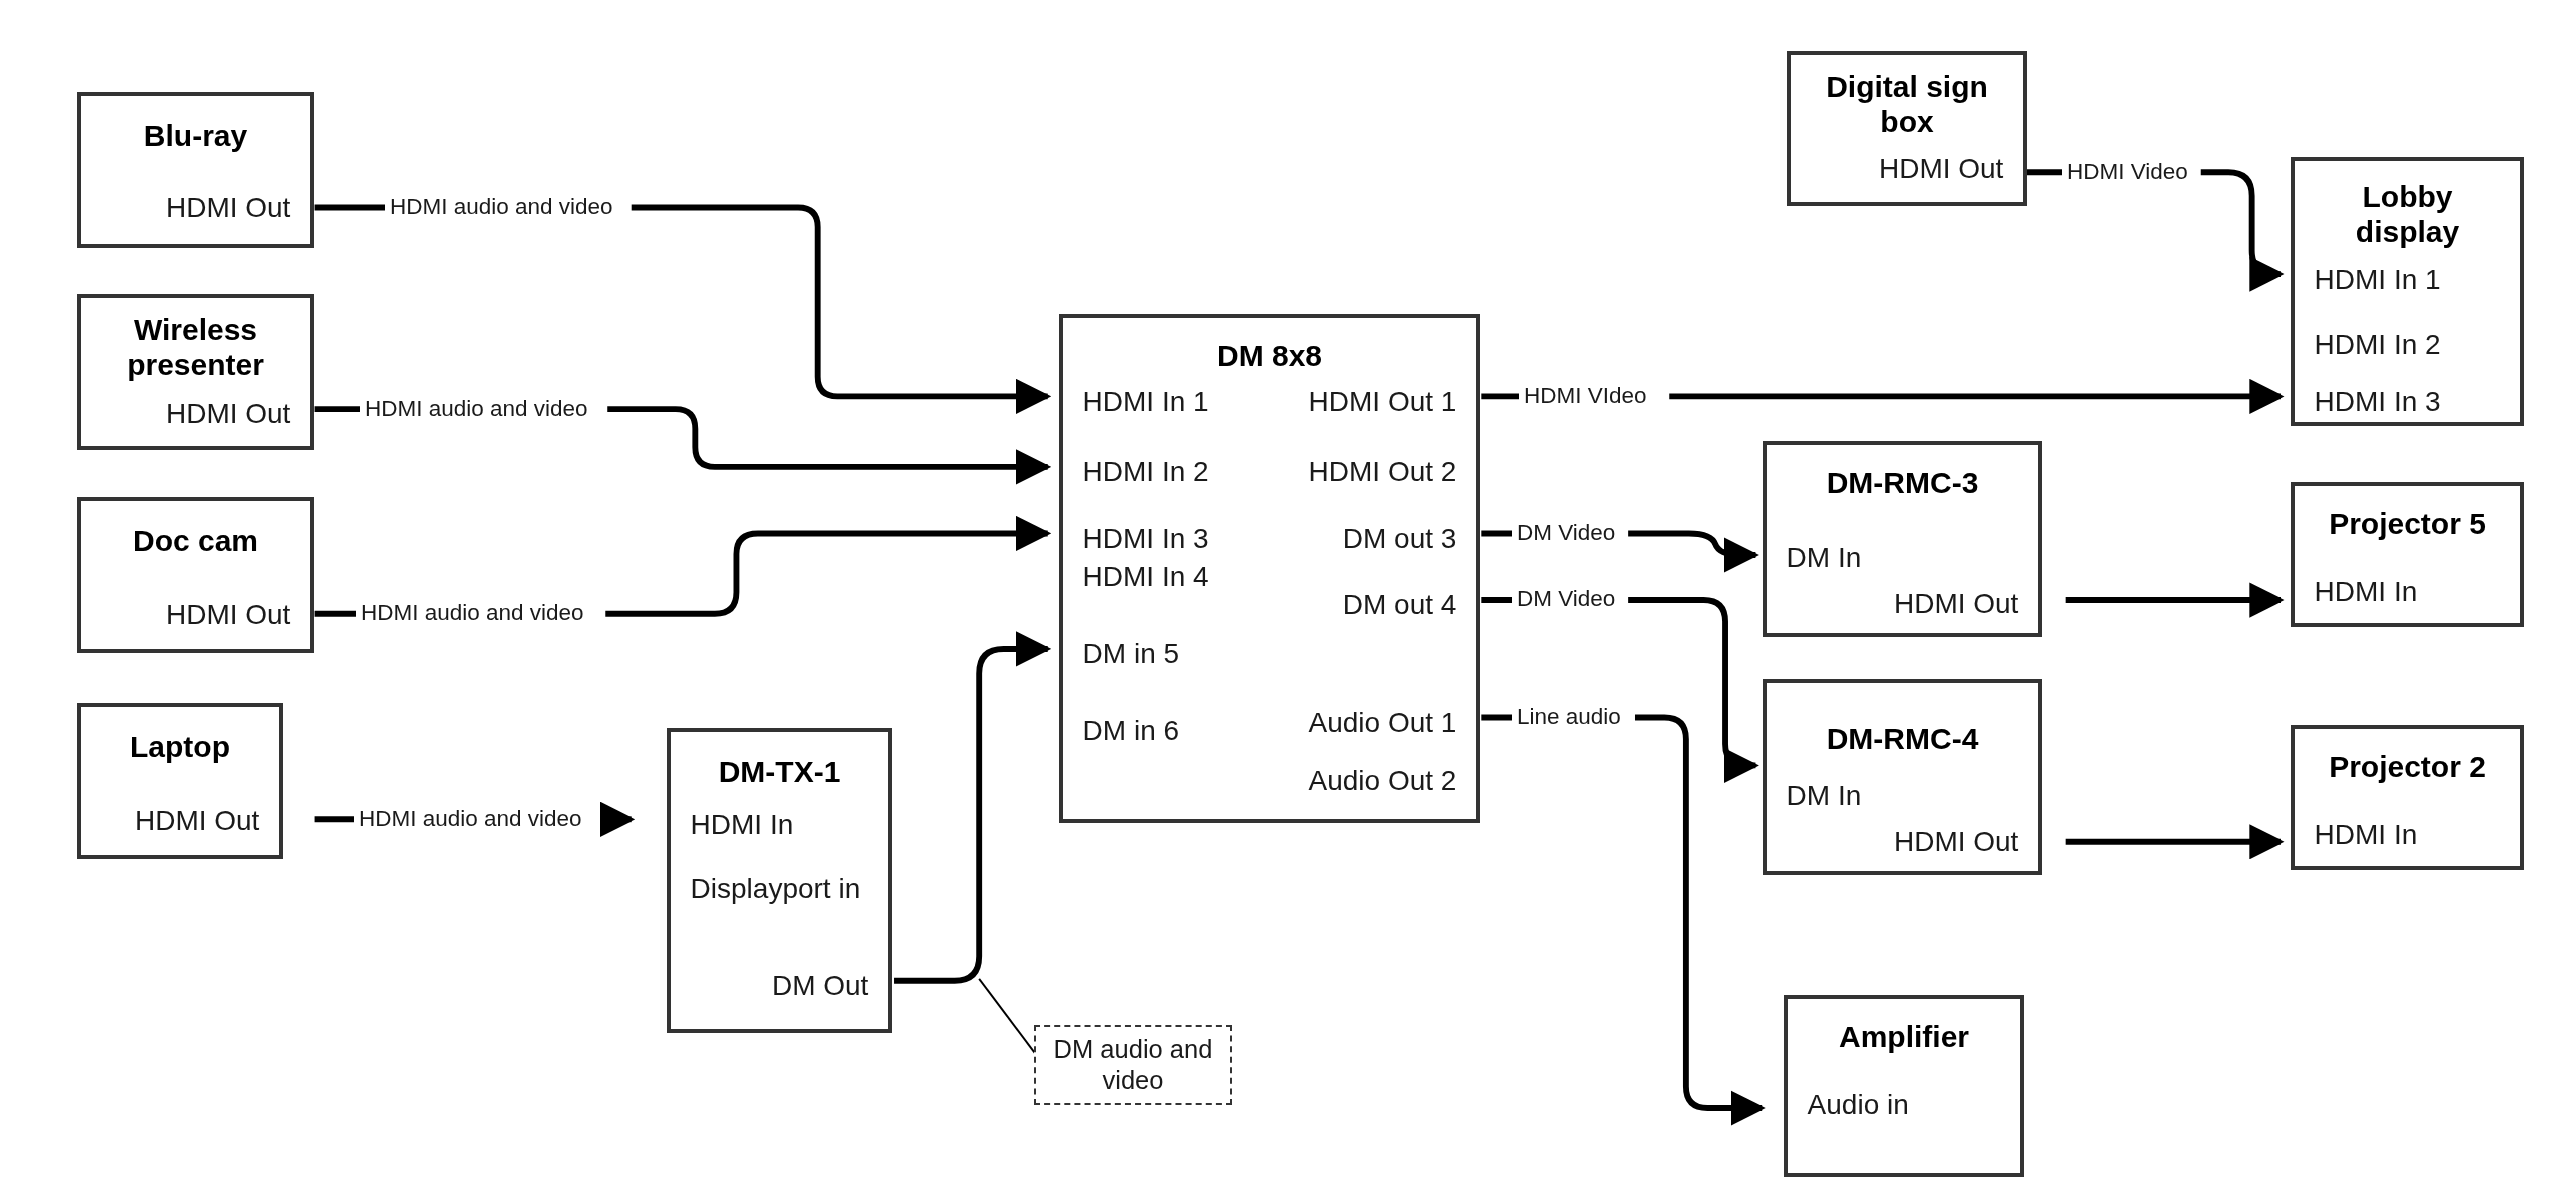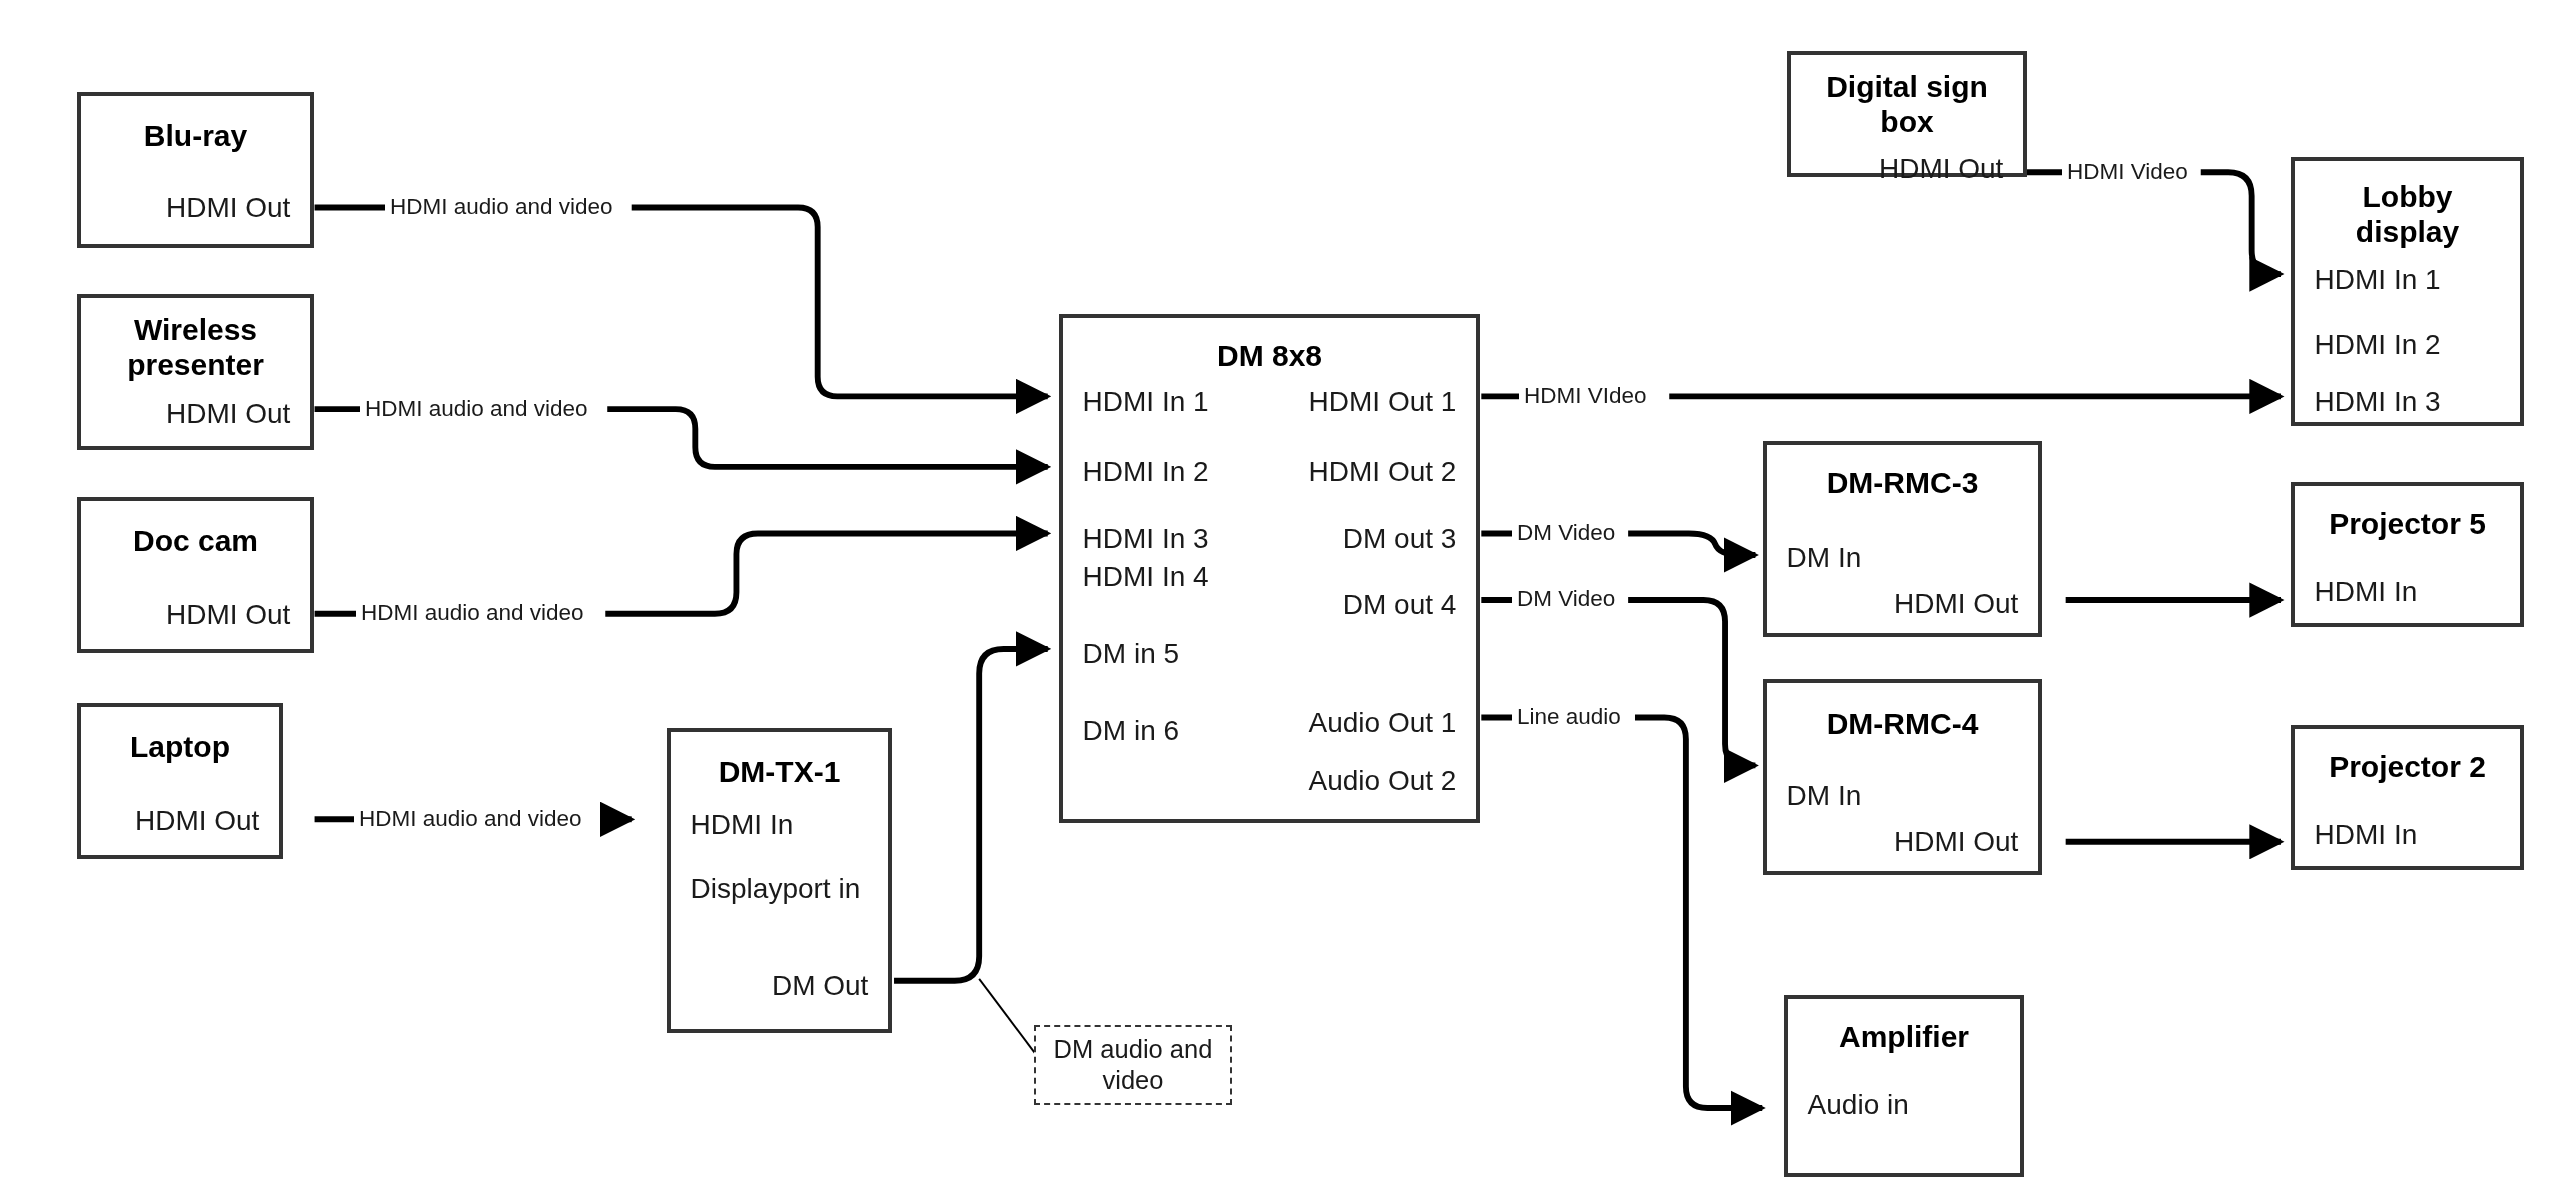--- a/index.html
+++ b/index.html
@@ -181,42 +181,42 @@
     <div class="port port-left" style="top:320px;">DM in 5</div>
     <div class="port port-left" style="top:397px;">DM in 6</div>
     <div class="port port-right" style="top:68px;">HDMI Out 1</div>
     <div class="port port-right" style="top:138px;">HDMI Out 2</div>
     <div class="port port-right" style="top:205px;">DM out 3</div>
     <div class="port port-right" style="top:271px;">DM out 4</div>
     <div class="port port-right" style="top:389px;">Audio Out 1</div>
     <div class="port port-right" style="top:447px;">Audio Out 2</div>
   </div>
 
-  <div class="node-box" style="left:1787px; top:51px; width:240px; height:126px;">
+  <div class="node-box" style="left:1787px; top:51px; width:240px; height:155px;">
     <div class="node-title" style="top:13.7px;">Digital sign
 box</div>
     <div class="port port-right" style="top:98px;">HDMI Out</div>
   </div>
 
   <div class="node-box" style="left:2291px; top:157px; width:233px; height:269px;">
     <div class="node-title" style="top:17.6px;">Lobby
 display</div>
     <div class="port port-left" style="top:103px;">HDMI In 1</div>
     <div class="port port-left" style="top:168px;">HDMI In 2</div>
     <div class="port port-left" style="top:225px;">HDMI In 3</div>
   </div>
 
   <div class="node-box" style="left:1763px; top:441px; width:279px; height:196px;">
     <div class="node-title" style="top:19.6px;">DM-RMC-3</div>
     <div class="port port-left" style="top:97px;">DM In</div>
     <div class="port port-right" style="top:143px;">HDMI Out</div>
   </div>
 
   <div class="node-box" style="left:1763px; top:679px; width:279px; height:196px;">
-    <div class="node-title" style="top:23px;">DM-RMC-4</div>
+    <div class="node-title" style="top:38px;">DM-RMC-4</div>
     <div class="port port-left" style="top:97px;">DM In</div>
     <div class="port port-right" style="top:143px;">HDMI Out</div>
   </div>
 
   <div class="node-box" style="left:2291px; top:482px; width:233px; height:145px;">
     <div class="node-title" style="top:19.6px;">Projector 5</div>
     <div class="port port-left" style="top:90px;">HDMI In</div>
   </div>
 
   <div class="node-box" style="left:2291px; top:725px; width:233px; height:145px;">

